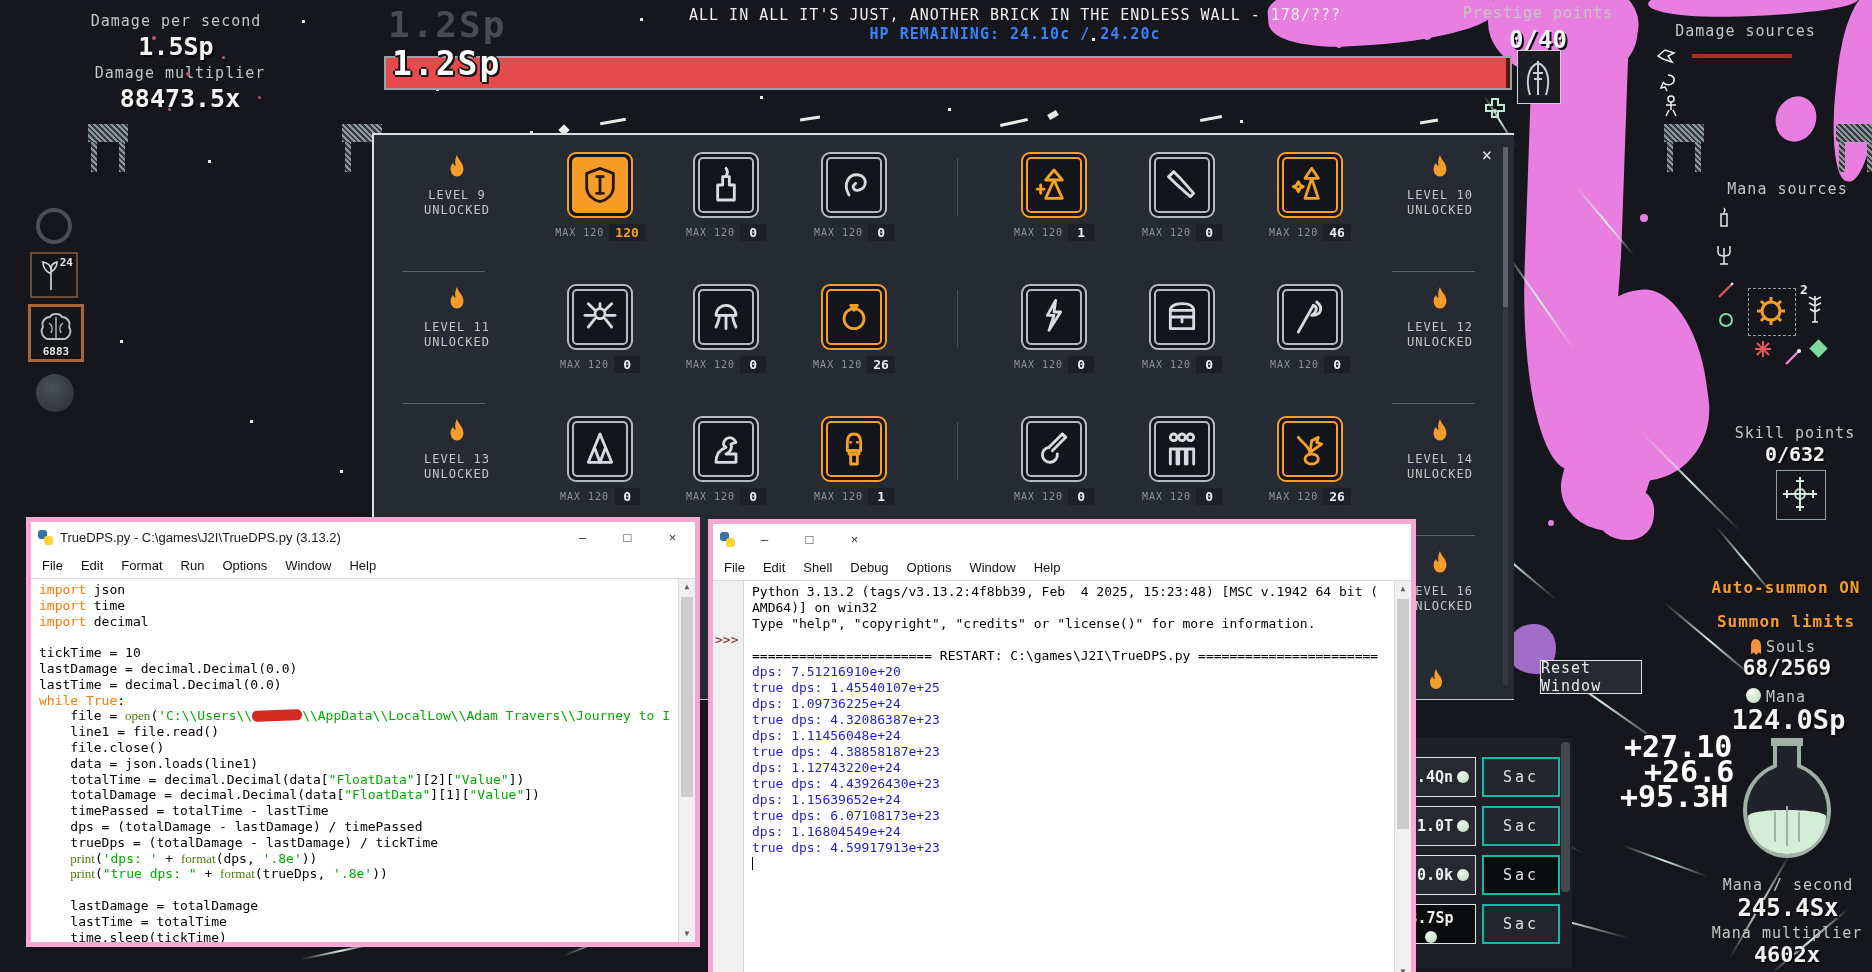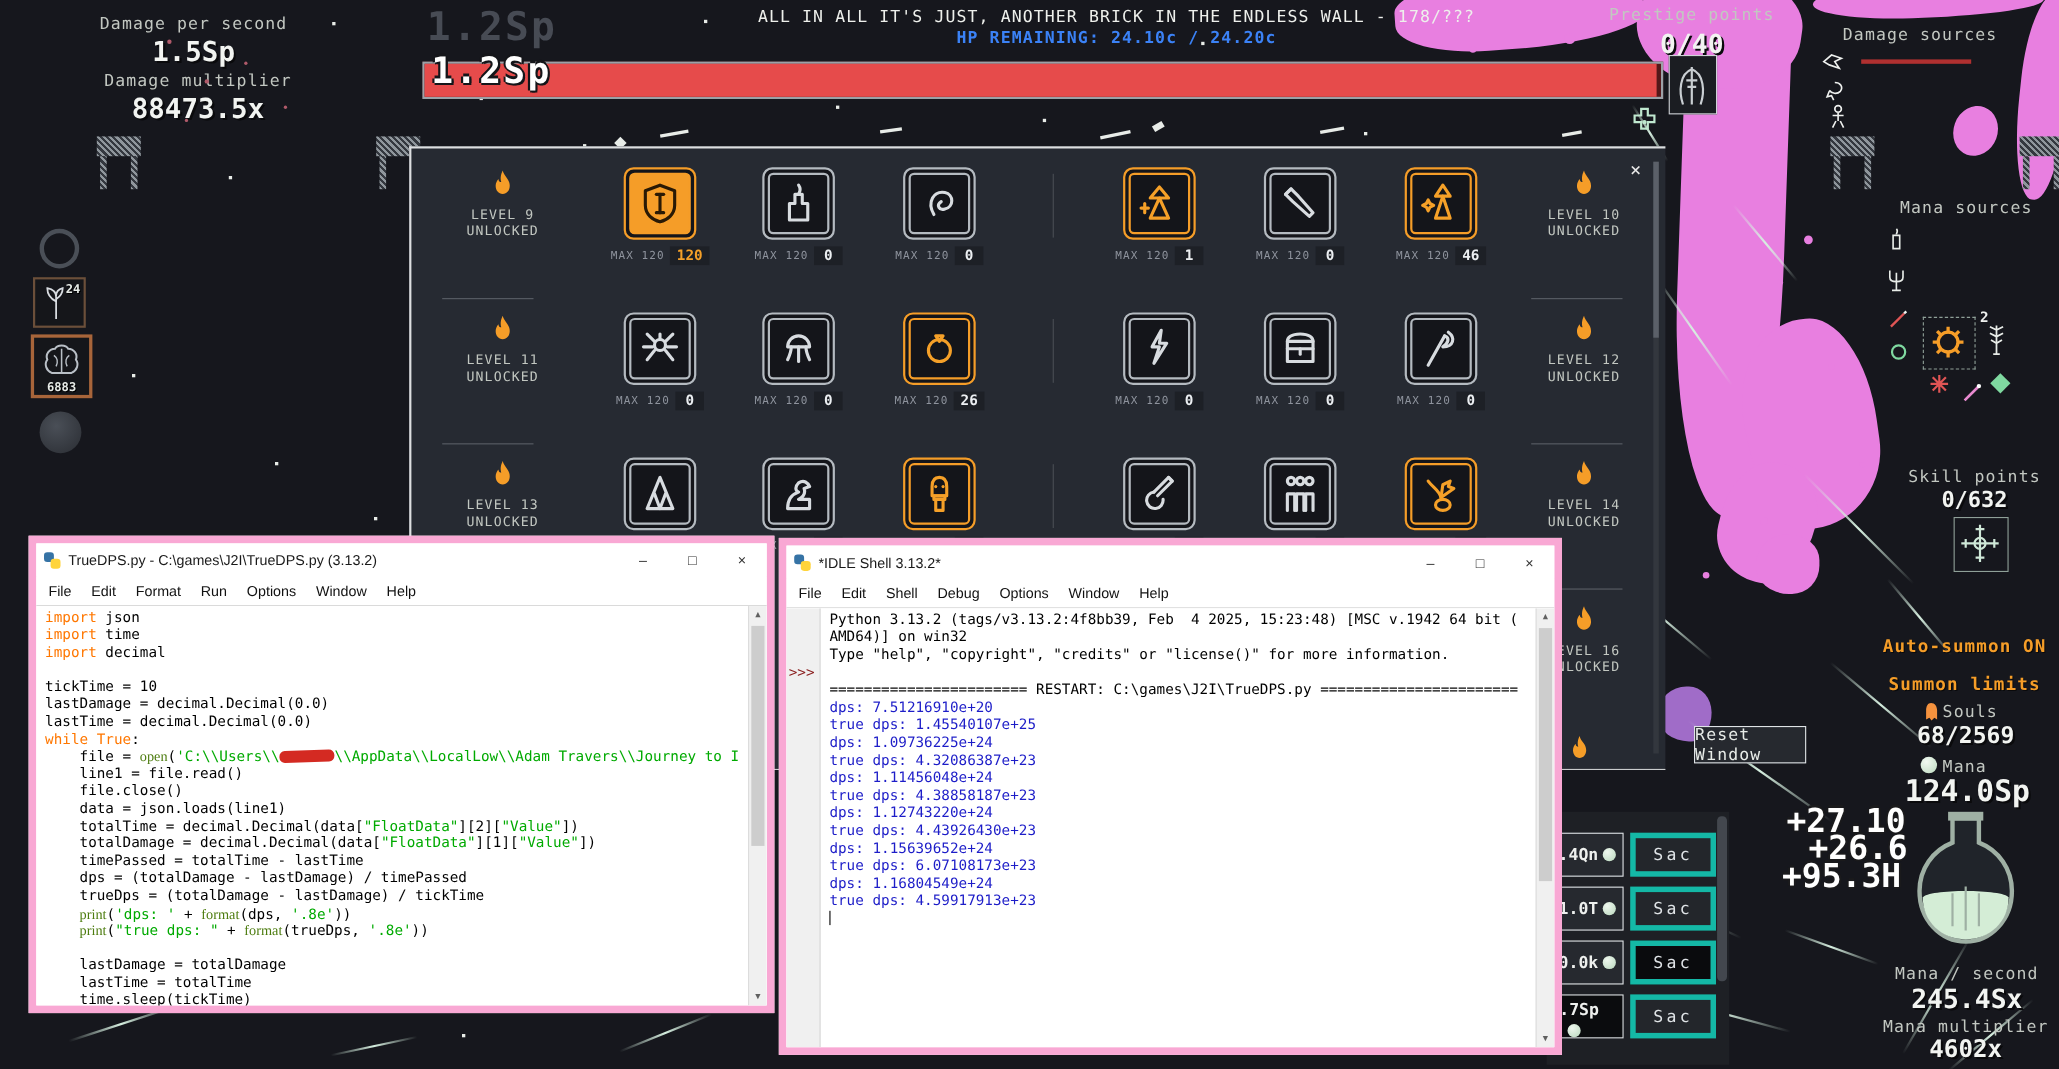--- a/index.html
+++ b/index.html
@@ -33,29 +33,29 @@
   .panel-close{position:absolute;color:#e8e8e8;font-size:17px;line-height:17px;cursor:default;}
   .panel-scroll{position:absolute;right:6px;top:12px;width:5px;height:538px;background:#33373e;}
   .panel-scroll .thumb{width:5px;height:160px;background:#5b6069;}
   
   #sac-panel{left:1406px;top:738px;width:166px;height:230px;background:#1e2025;z-index:2;}
   .sac-value{position:absolute;left:-14px;width:84px;height:40px;border:1px solid #dfe3e6;background:#26292f;
     display:flex;align-items:center;justify-content:flex-end;gap:4px;padding-right:6px;box-sizing:border-box;
     color:#eef0ee;font-weight:bold;font-size:15px;}
   .sac-value.dark{background:#0b0c0e;}
   .sac-orb{width:12px;height:12px;border-radius:50%;background:radial-gradient(circle at 35% 30%,#eef7ee,#b9d8bd);}
-  .sac-btn{position:absolute;left:76px;width:78px;height:40px;border:5px solid #14b8a6;background:#23262b;
+  .sac-btn{position:absolute;left:76px;width:78px;height:40px;border:2px solid #14b8a6;background:#23262b;
     color:#dfe3e6;font-size:15px;letter-spacing:3px;display:flex;align-items:center;justify-content:center;box-sizing:border-box;}
   .sac-btn.dark{background:#0a0b0d;}
   .sac-scroll{position:absolute;right:2px;top:4px;width:9px;height:150px;background:#43474e;border-radius:4px;}
   
   #reset-skills{left:1540px;top:660px;width:100px;height:32px;border:1px solid #dfe3e6;background:#26292f;
     color:#e8ece8;font-size:15px;letter-spacing:1px;display:flex;align-items:center;justify-content:center;z-index:2;}
   
-  .win{position:absolute;background:#ffffff;border:7px solid #f9a8d4;font-family:"Liberation Sans",sans-serif;}
+  .win{position:absolute;background:#ffffff;border:5px solid #f9a8d4;font-family:"Liberation Sans",sans-serif;margin-top:30px;}
   .titlebar{height:30px;display:flex;align-items:center;padding-left:7px;gap:7px;background:#fff;}
   .win-title{font-size:13px;color:#1a1a1a;flex:1;white-space:nowrap;overflow:hidden;}
   .win-btns{display:flex;height:30px;}
   .win-btn{width:45px;height:30px;display:flex;align-items:center;justify-content:center;font-size:13px;color:#333;}
   .menubar{height:26px;display:flex;align-items:center;padding-left:2px;border-bottom:1px solid #dadada;background:#fff;}
   .menu-item{padding:0 9px;font-size:13px;color:#111;}
   .win-content{position:absolute;left:0;right:0;bottom:0;top:57px;background:#fff;overflow:hidden;
     font-family:"DejaVu Sans Mono",monospace;font-size:13px;color:#000;}
   .code-area{position:absolute;left:0;top:0;right:16px;bottom:0;padding:3px 0 0 8px;white-space:pre;}
   .cl{height:15.8px;line-height:15.8px;white-space:pre;}
@@ -709,21 +709,20 @@
     </div>
   </div>
 </div>
 
 <div class="win" style="left:708px;top:489px;width:698px;height:456px;z-index:11;">
   <div class="titlebar">
     <div class="pylogo">
         <i class="b"></i>
         <i class="y"></i>
       </div>
-    <div class="win-title">*IDLE Shell 3.13.2*</div>
     <div class="win-btns">
       <div class="win-btn">–</div>
       <div class="win-btn">□</div>
       <div class="win-btn">×</div>
     </div>
   </div>
   <div class="menubar" id="shell-menu">
       <div class="menu-item">File</div>
       <div class="menu-item">Edit</div>
       <div class="menu-item">Shell</div>

